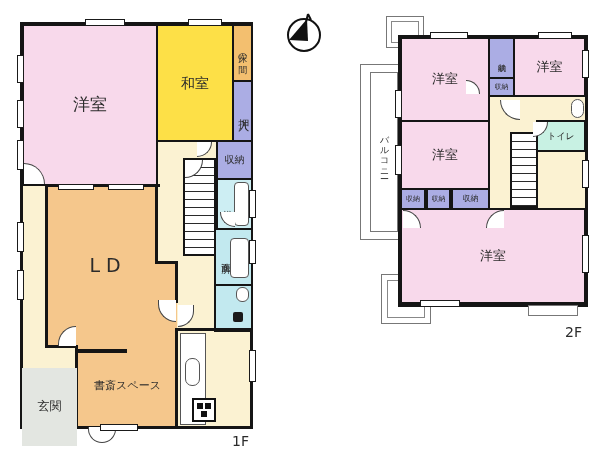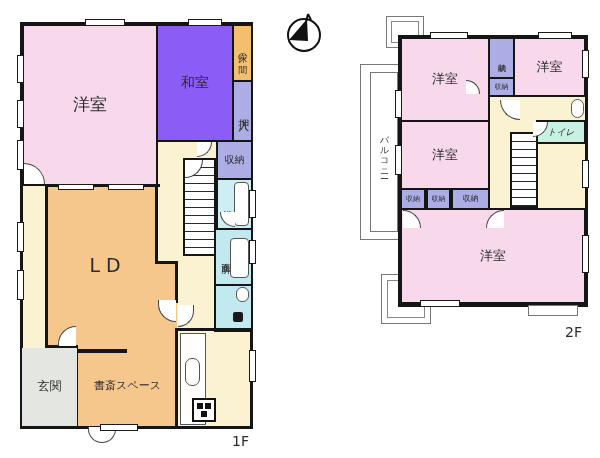--- a/index.html
+++ b/index.html
@@ -12,23 +12,23 @@
   .fill{display:flex;align-items:center;justify-content:center;text-align:center;}
   .wall{background:#151515;}
   .v{writing-mode:vertical-rl;text-orientation:upright;letter-spacing:1px;}
   .stairs{background:repeating-linear-gradient(180deg,#ffffff 0 7px,#2a2a2a 7px 8px);
           border:2px solid #151515;}
   .door{background:#fff;border:1px solid #444;}
   .win{background:#fff;border:1px solid #1a1a1a;}
   .fix{background:#fff;border:1px solid #555;border-radius:4px;}
   .thin{background:#fff;border:1px solid #777;}
   .lbl{color:#2b2b2b;}
-  .pink{background:#f8d9eb;} .green{background:#8b5cf6;font-family:Liberation Mono, monospace;} .toko{background:#f3bf6f;}
+  .pink{background:#f8d9eb;} .green{background:#fde047;} .toko{background:#f3bf6f;}
   .peri{background:#abade4;} .cy1{background:#cdeef3;} .cy2{background:#c2e9ef;}
-  .mint{background:#c8f1e3;} .ldo{background:#f5c78c;} .gray{background:#e3e6e1;}
+  .mint{background:#c8f1e3;} .ldo{background:#f5c78c;} .gray{background:#e3e6e1;margin-top:20px;}
   .fs7{font-size:7px;} .fs8{font-size:8px;} .fs9{font-size:9px;} .fs10{font-size:10px;}
   .fs11{font-size:11px;} .fs12{font-size:12px;} .fs13{font-size:13px;} .fs14{font-size:14px;}
   .fs17{font-size:17px;}
   .ld-text{font-size:19px;letter-spacing:6px;padding-left:6px;}
 </style>
 </head>
 <body>
 
 <div class="canvas">
 
@@ -151,21 +151,21 @@
   </div>
   <div class="abs room peri fs7" style="left:488px;top:77px;width:27px;height:20px;">
     <span class="lbl">収納</span>
   </div>
   <div class="abs room pink fs13" style="left:513px;top:37px;width:73px;height:60px;">
     <span class="lbl">洋室</span>
   </div>
   <div class="abs room pink fs13" style="left:400px;top:120px;width:90px;height:70px;">
     <span class="lbl">洋室</span>
   </div>
-  <div class="abs room mint fs9" style="left:536px;top:120px;width:50px;height:24px;font-style:italic;">
+  <div class="abs room mint fs9" style="left:536px;top:120px;width:50px;height:32px;">
     <span class="lbl">トイレ</span>
   </div>
   <div class="abs stairs" style="left:510px;top:132px;width:28px;height:76px;"></div>
   <div class="abs room peri fs7" style="left:400px;top:188px;width:26px;height:22px;">
     <span class="lbl">収納</span>
   </div>
   <div class="abs room peri fs7" style="left:426px;top:188px;width:25px;height:22px;">
     <span class="lbl">収納</span>
   </div>
   <div class="abs room peri fs8" style="left:451px;top:188px;width:39px;height:22px;">

